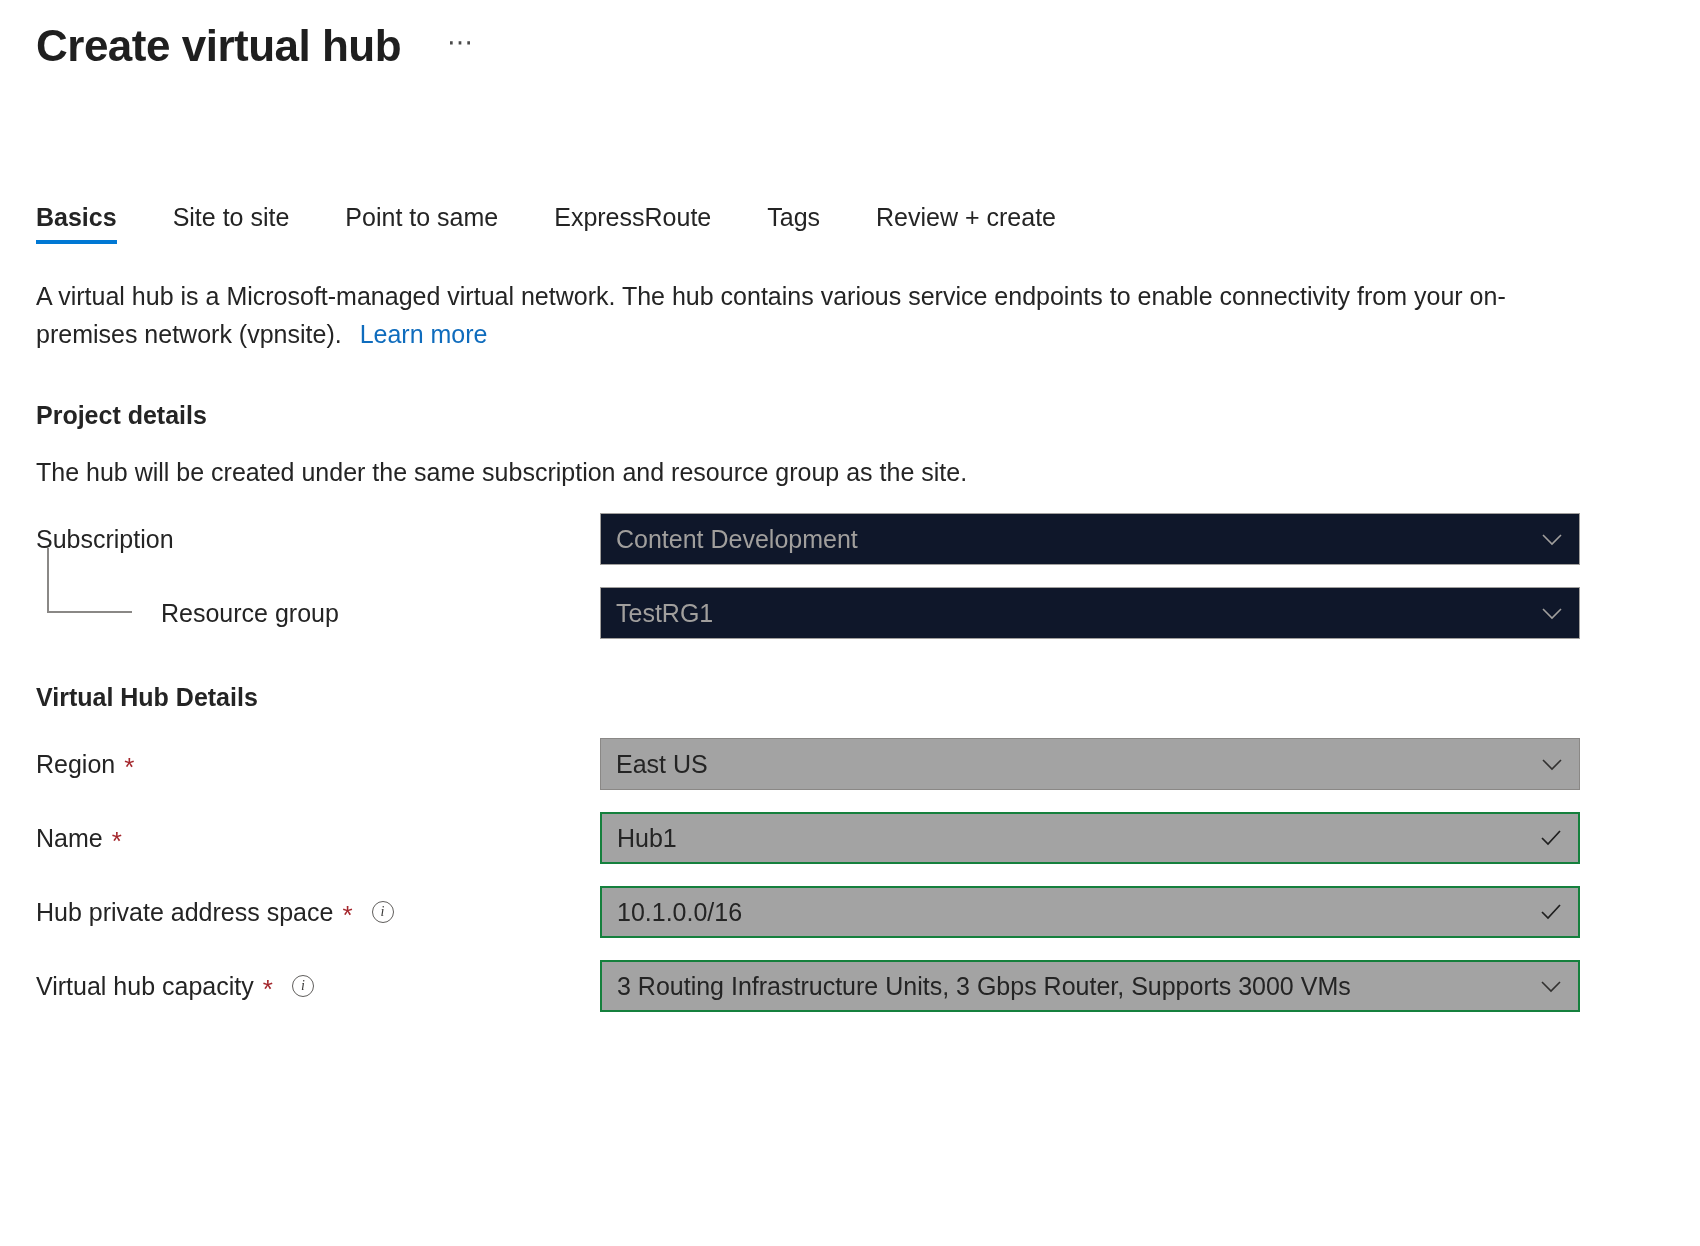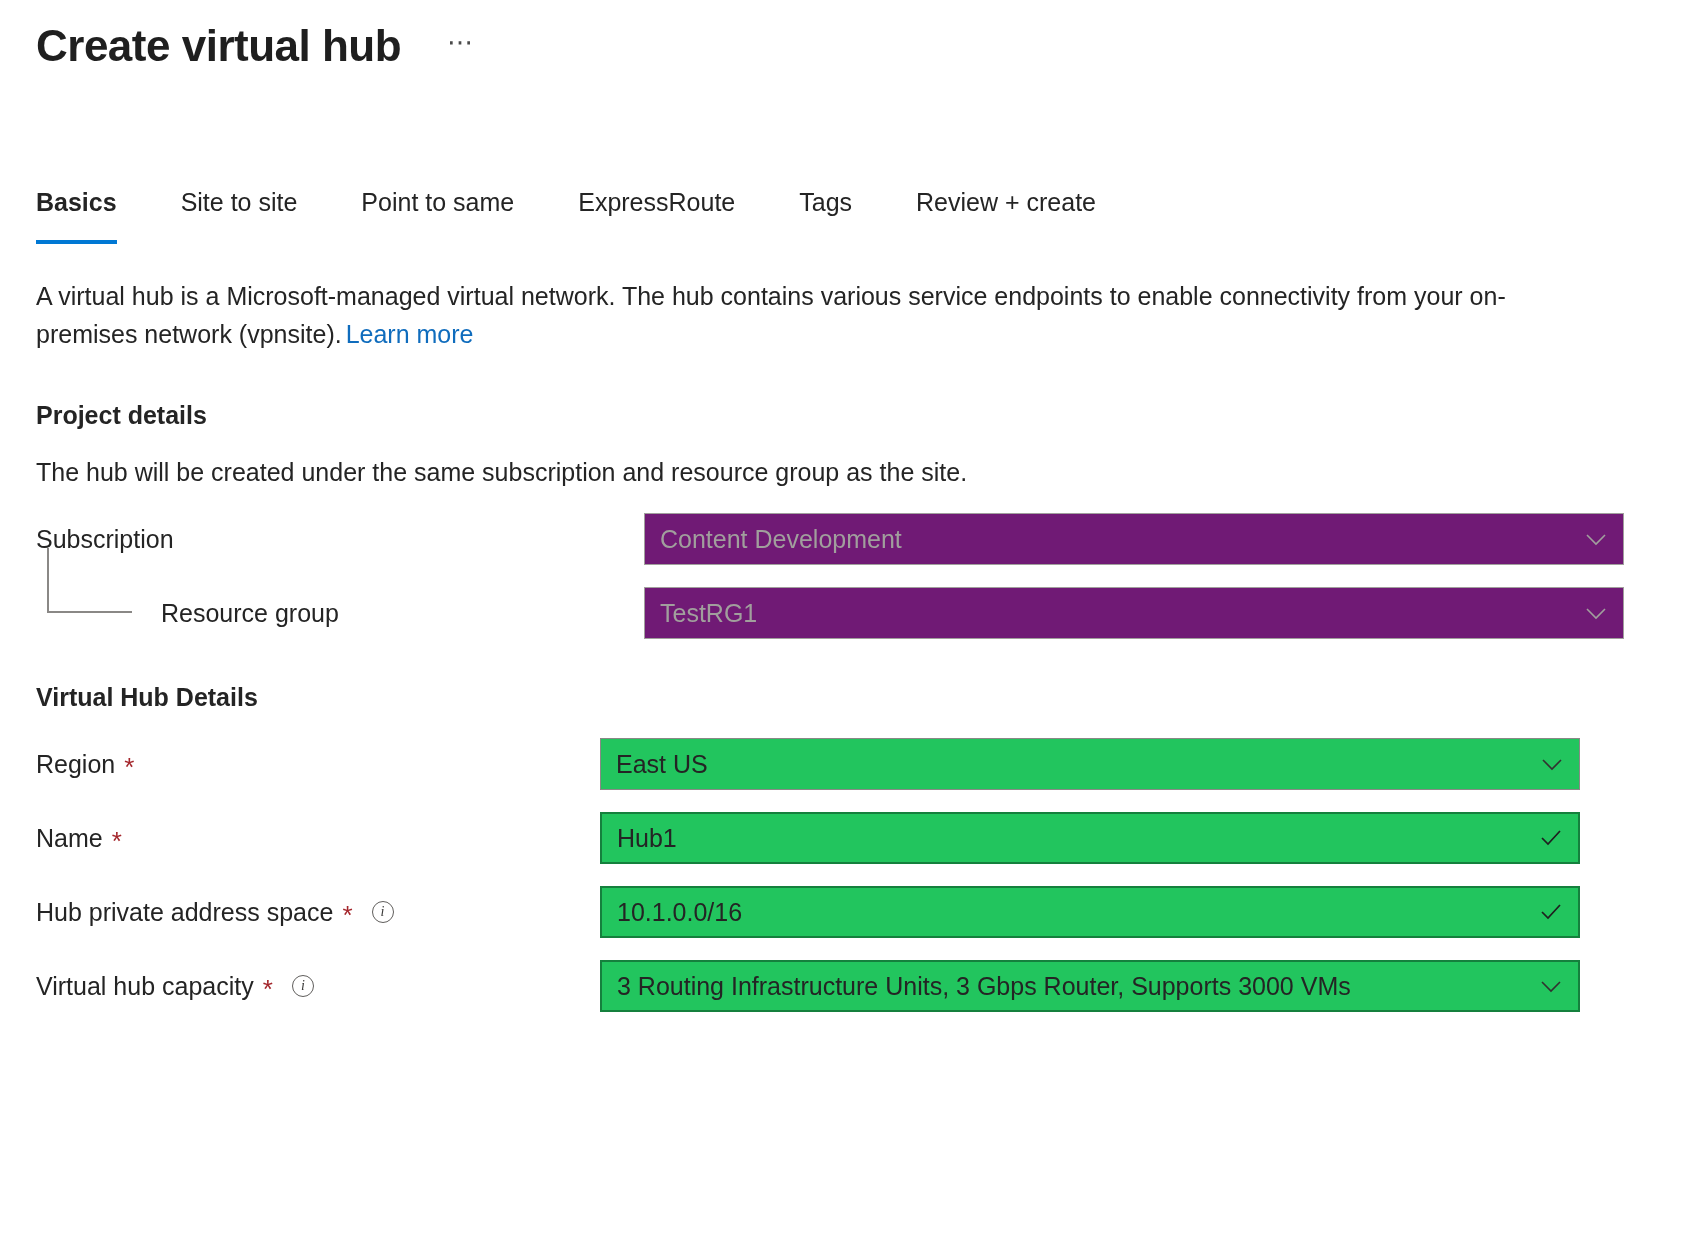--- a/index.html
+++ b/index.html
@@ -40,21 +40,22 @@
     line-height: 1;
     cursor: pointer;
     padding: 4px 6px;
     position: relative;
     top: -10px;
   }
 
   
   .tabs {
     display: flex;
-    gap: 16px;
+    align-items: flex-end;
+    gap: 8px;
     margin-top: 120px;
     height: 54px;
   }
   .tab {
     font-size: 25px;
     color: #242424;
     padding: 0 24px 14px 24px;
     cursor: pointer;
     position: relative;
     white-space: nowrap;
@@ -74,21 +75,21 @@
   .desc {
     margin-top: 34px;
     font-size: 25px;
     line-height: 1.5;
     color: #242424;
     max-width: 1560px;
   }
   .link {
     color: #0f6cbd;
     cursor: pointer;
-    margin-left: 4px;
+    margin-left: 18px;
   }
 
   
   .section-head {
     font-size: 25px;
     font-weight: 700;
     color: #242424;
     margin-top: 48px;
   }
   .section-sub {
@@ -160,30 +161,29 @@
 
   
   .field {
     flex: 0 0 980px;
     width: 980px;
     height: 52px;
     display: flex;
     align-items: center;
     padding: 0 14px 0 15px;
     border: 1px solid #8a8886;
-    background: #22c55e;
+    background: #a3a3a3;
     font-size: 25px;
     color: #242424;
     position: relative;
   }
   .field.disabled {
-    background: #701a75;
+    background: #0f172a;
     color: #a19f9d;
     border-color: #a19f9d;
-    margin-left: 44px;
   }
   .field.validated {
     border: 2px solid #15803d;
   }
   .field-value {
     flex: 1 1 auto;
     overflow: hidden;
     white-space: nowrap;
     text-overflow: ellipsis;
   }

